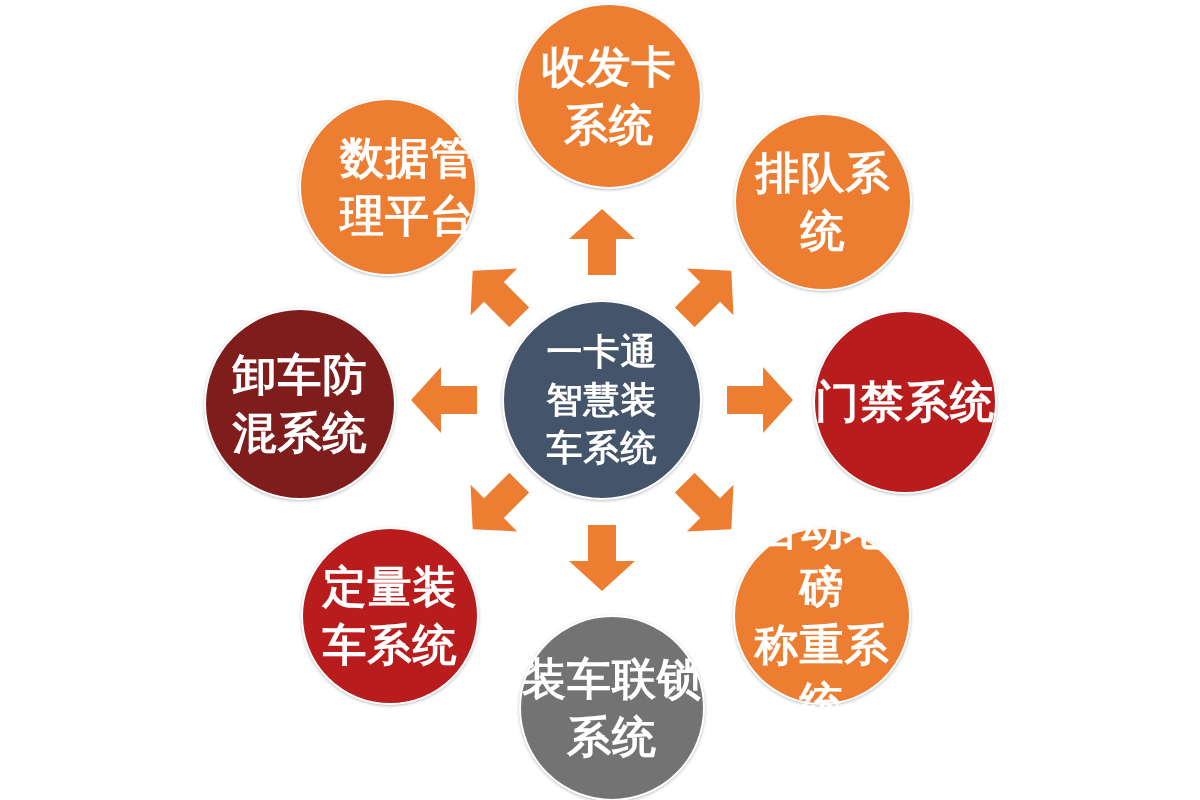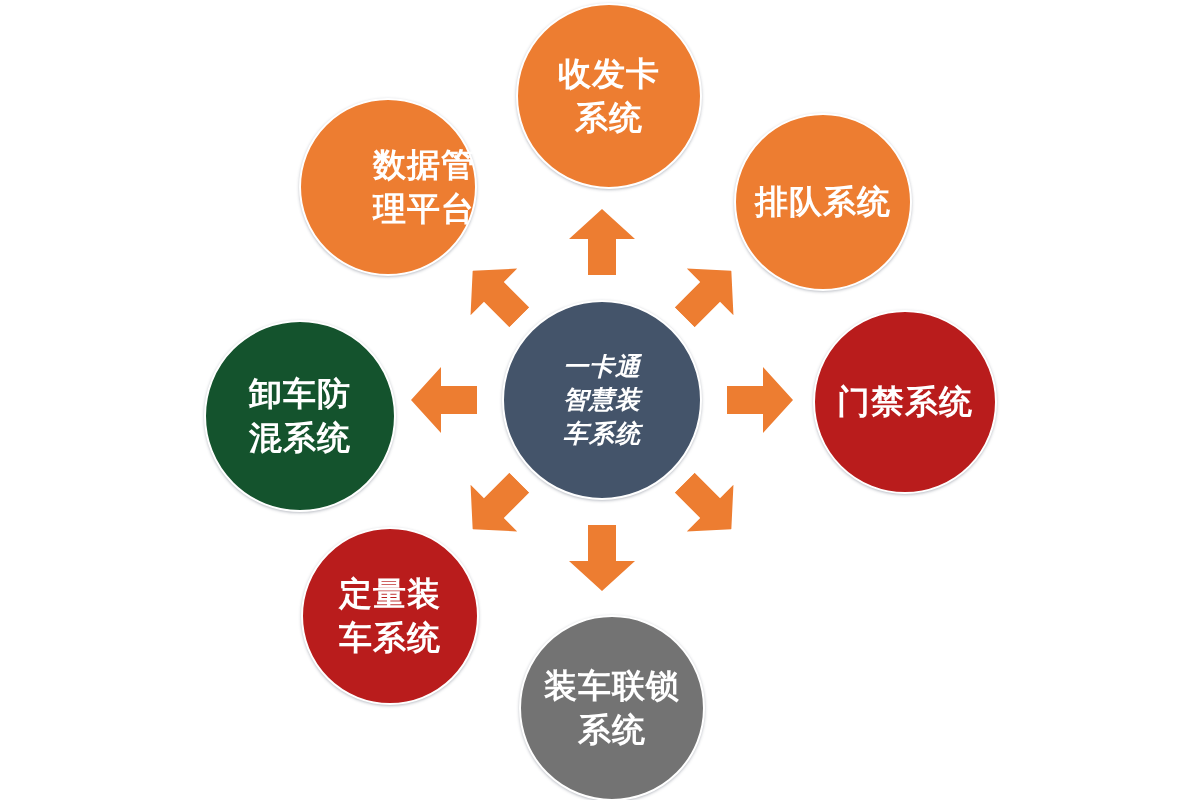--- a/index.html
+++ b/index.html
@@ -27,27 +27,26 @@
     box-shadow: 0 1px 3px rgba(60, 70, 90, 0.35);
   }
   .circle .label {
     color: #ffffff;
     font-weight: bold;
     white-space: pre-line;
     text-align: center;
     letter-spacing: 1px;
   }
   .satellite .label {
-    font-size: 33px;
+    font-size: 44px;
     line-height: 1.32;
   }
   .hub .label {
-    font-size: 25px;
+    font-size: 36px;
     line-height: 1.34;
-    font-style: italic;
   }
   .arrow {
     position: absolute;
     width: 66px;
     height: 66px;
   }
   .arrow svg {
     display: block;
     width: 66px;
     height: 66px;
@@ -105,32 +104,36 @@
   </div>
 
   <div class="circle satellite" style="left: 734px; top: 113px; width: 178px; height: 178px; background-color: rgb(237, 125, 49);">
     <span class="label">排队系统</span>
   </div>
 
   <div class="circle satellite" style="left: 813px; top: 310px; width: 184px; height: 184px; background-color: #b91c1c;">
     <span class="label">门禁系统</span>
   </div>
 
+  <div class="circle satellite" style="left: 733px; top: 527px; width: 178px; height: 178px; background-color: rgb(237, 125, 49);">
+    <span class="label">自动地磅
+称重系统</span>
+  </div>
 
   <div class="circle satellite" style="left: 519px; top: 615px; width: 186px; height: 186px; background-color: #737373;">
     <span class="label">装车联锁
 系统</span>
   </div>
 
   <div class="circle satellite" style="left: 301px; top: 527px; width: 178px; height: 178px; background-color: #b91c1c;">
     <span class="label">定量装
 车系统</span>
   </div>
 
-  <div class="circle satellite" style="left: 204px; top: 320px; width: 192px; height: 192px; background-color: #14532d;">
+  <div class="circle satellite" style="left: 204px; top: 308px; width: 192px; height: 192px; background-color: #7f1d1d;">
     <span class="label">卸车防
 混系统</span>
   </div>
 
   <div class="circle satellite" style="left: 299px; top: 98px; width: 178px; height: 178px; background-color: rgb(237, 125, 49); justify-content: flex-end;">
     <span class="label">数据管
 理平台</span>
   </div>
 
   <div class="circle hub" style="left: 502px; top: 300px; width: 200px; height: 200px; background-color: rgb(68, 84, 106);">

